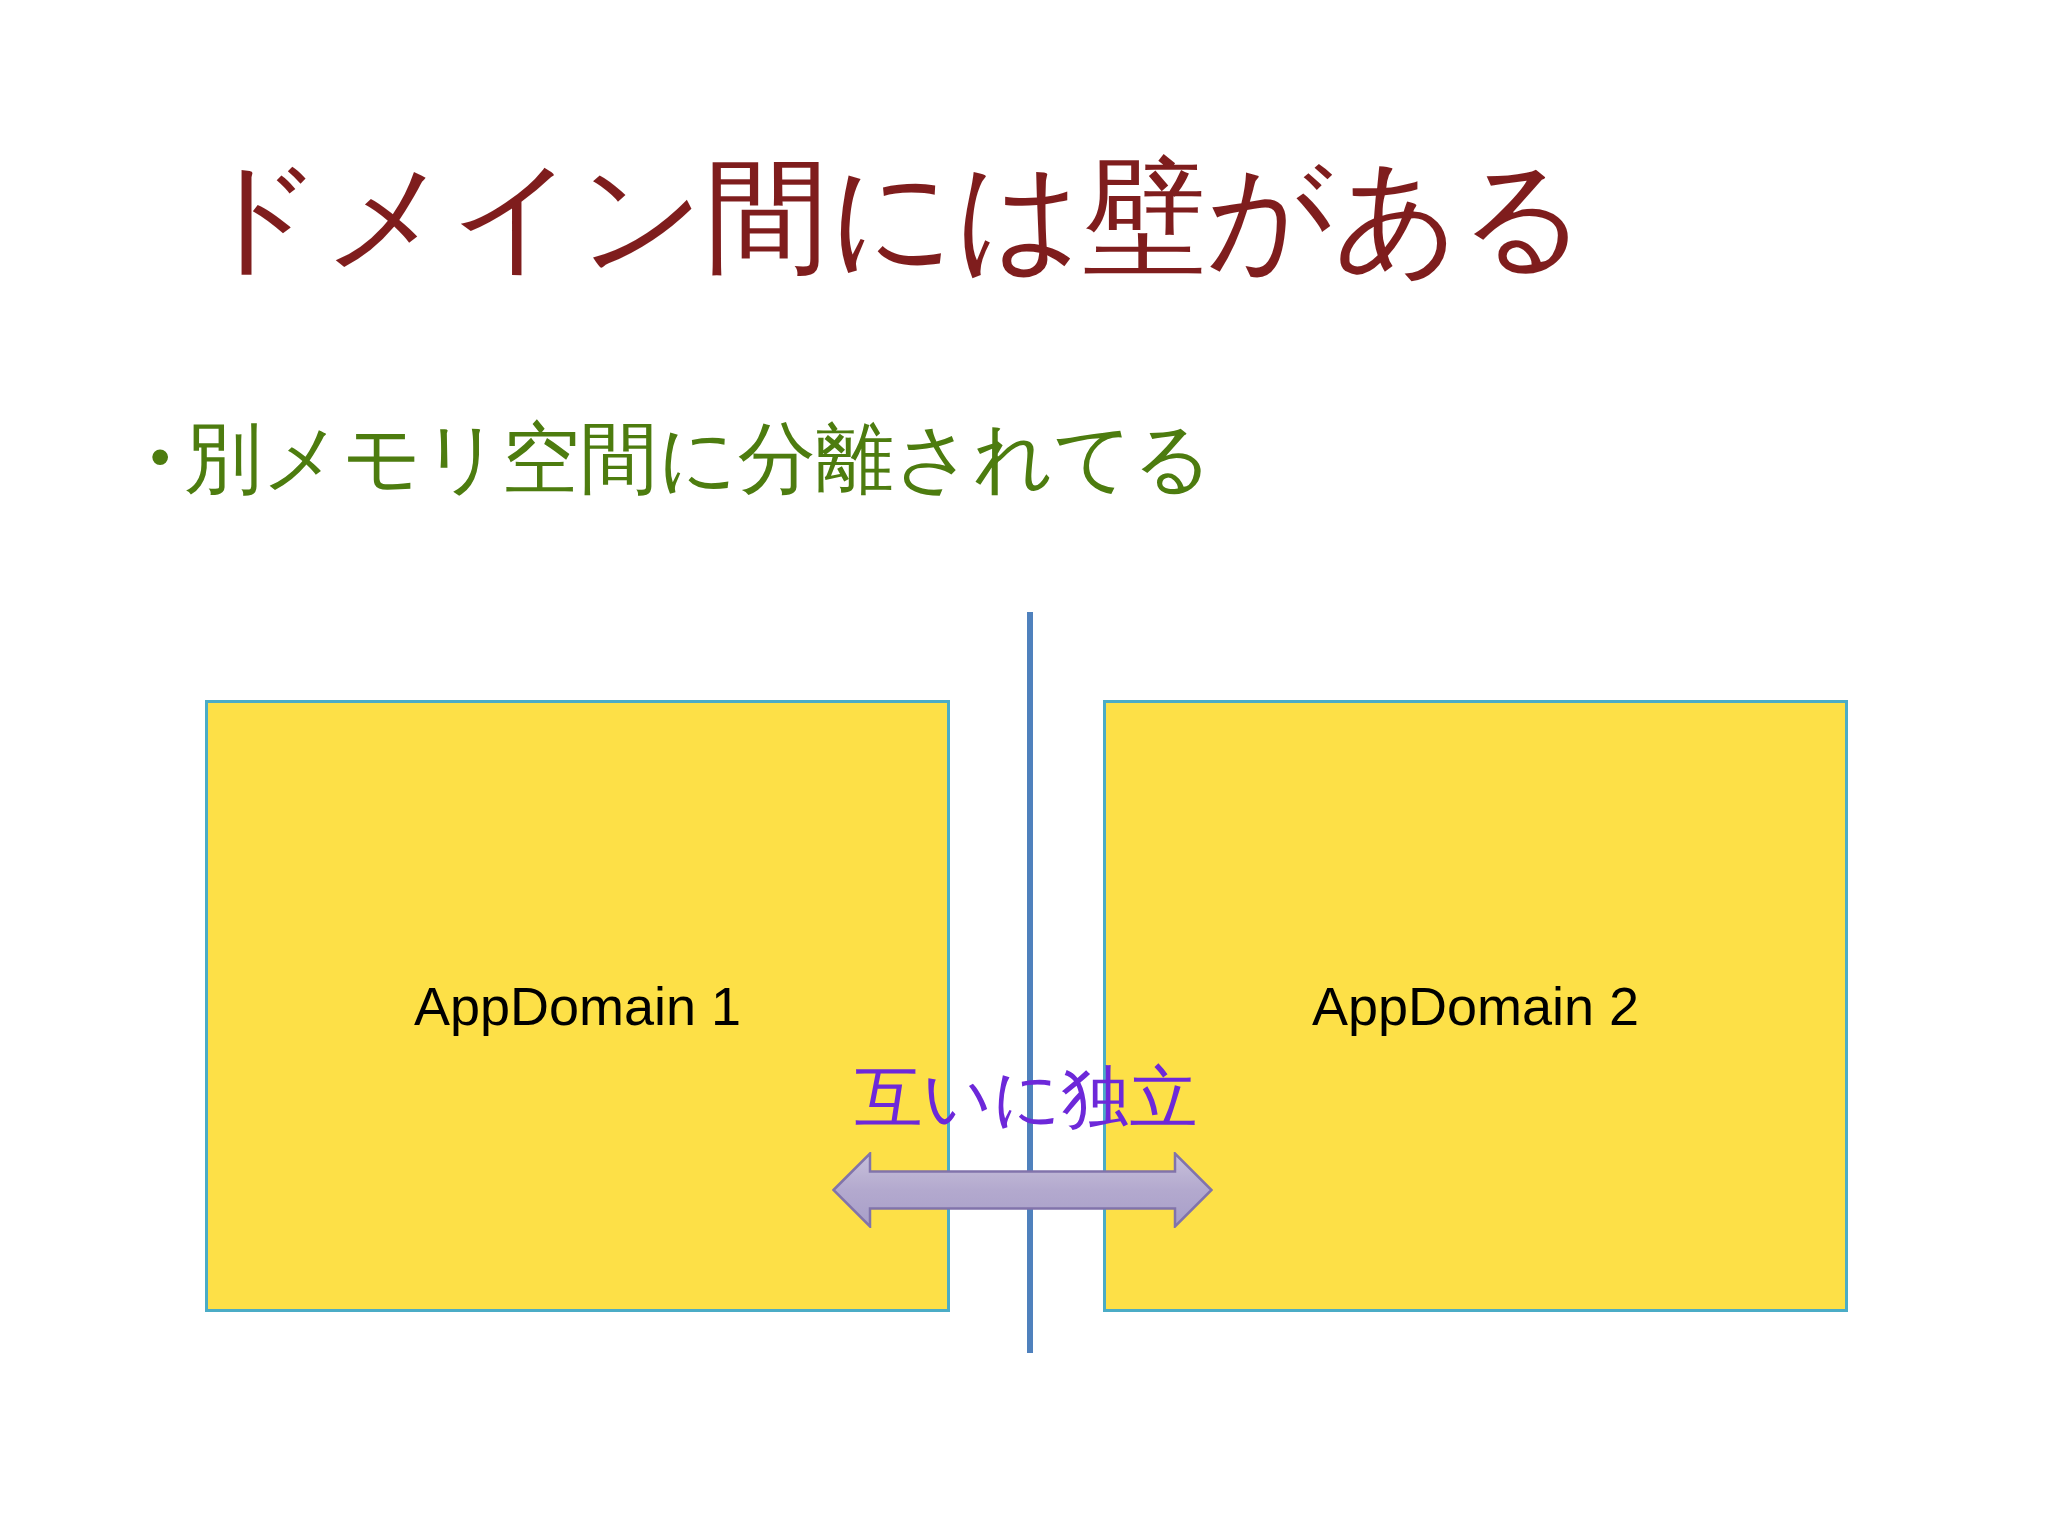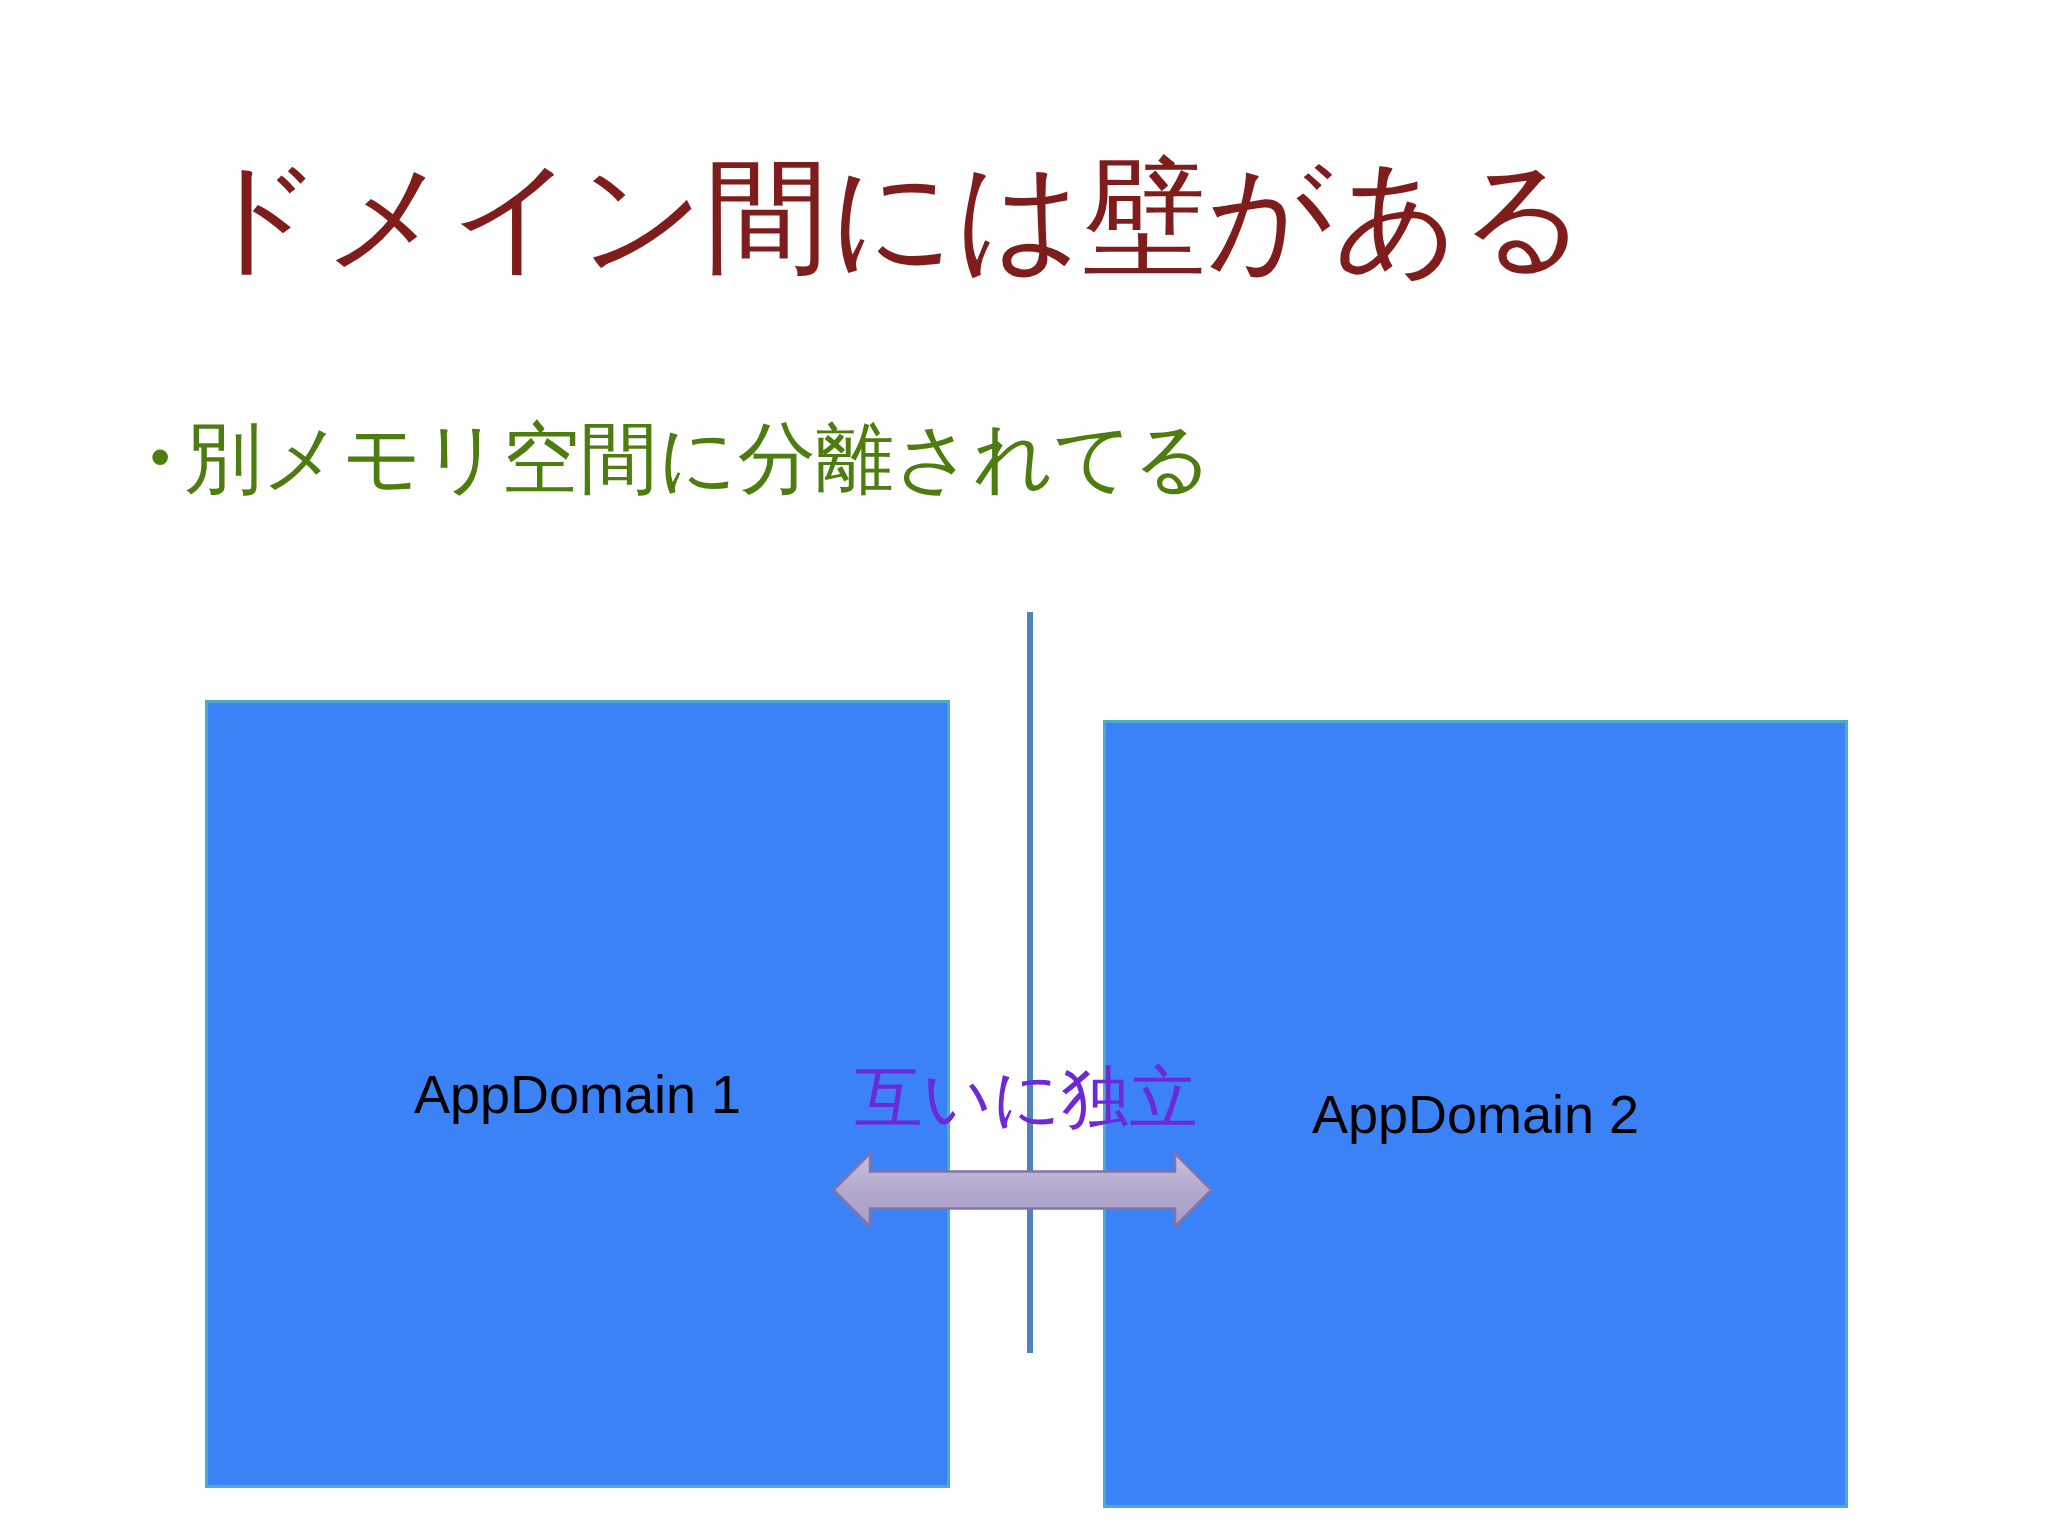--- a/index.html
+++ b/index.html
@@ -42,31 +42,31 @@
     display: inline-block;
     font-size: 58px;
     vertical-align: middle;
     margin-right: 14px;
     transform: translateY(-8px);
   }
   .domain-box {
     position: absolute;
     top: 700px;
     width: 745px;
-    height: 788px;
+    height: 612px;
     box-sizing: border-box;
     border: 3px solid #4BACC6;
-    background: #3b82f6;
+    background: #fde047;
     display: flex;
     align-items: center;
     justify-content: center;
     z-index: 1;
   }
   .domain-box.left  { left: 205px; }
-  .domain-box.right { left: 1103px; margin-top: 20px; }
+  .domain-box.right { left: 1103px; }
   .domain-box .box-label {
     font-size: 54px;
     color: #000000;
     white-space: nowrap;
   }
   .wall-line {
     position: absolute;
     left: 1027px;
     top: 612px;
     width: 6px;

